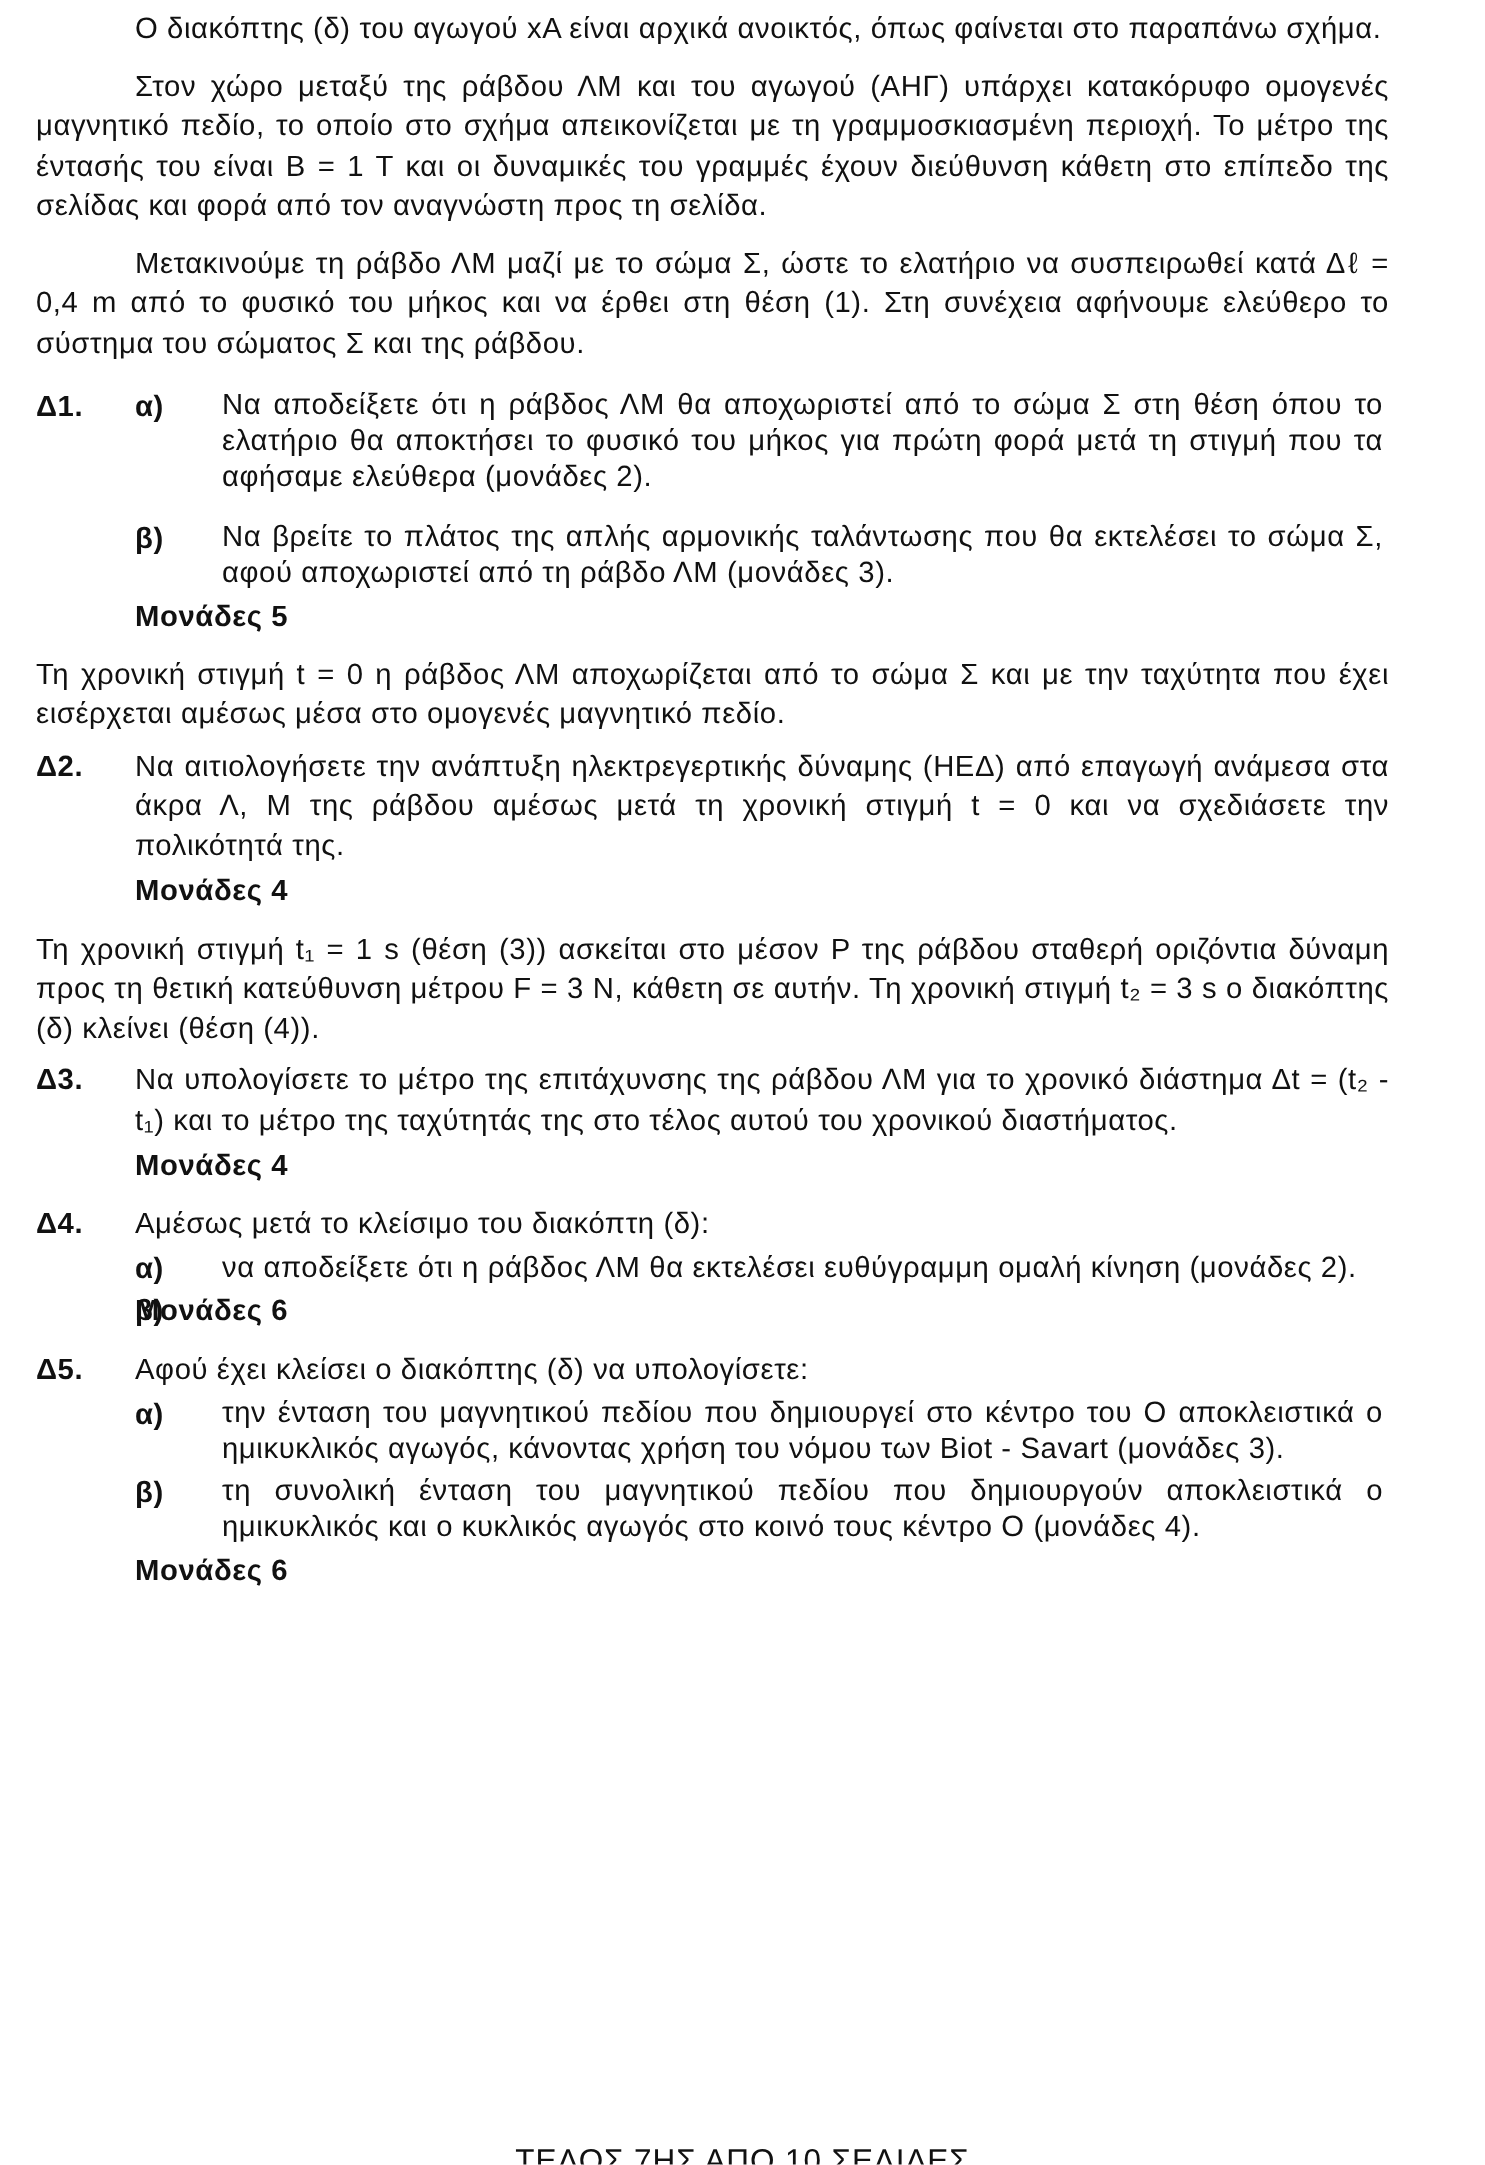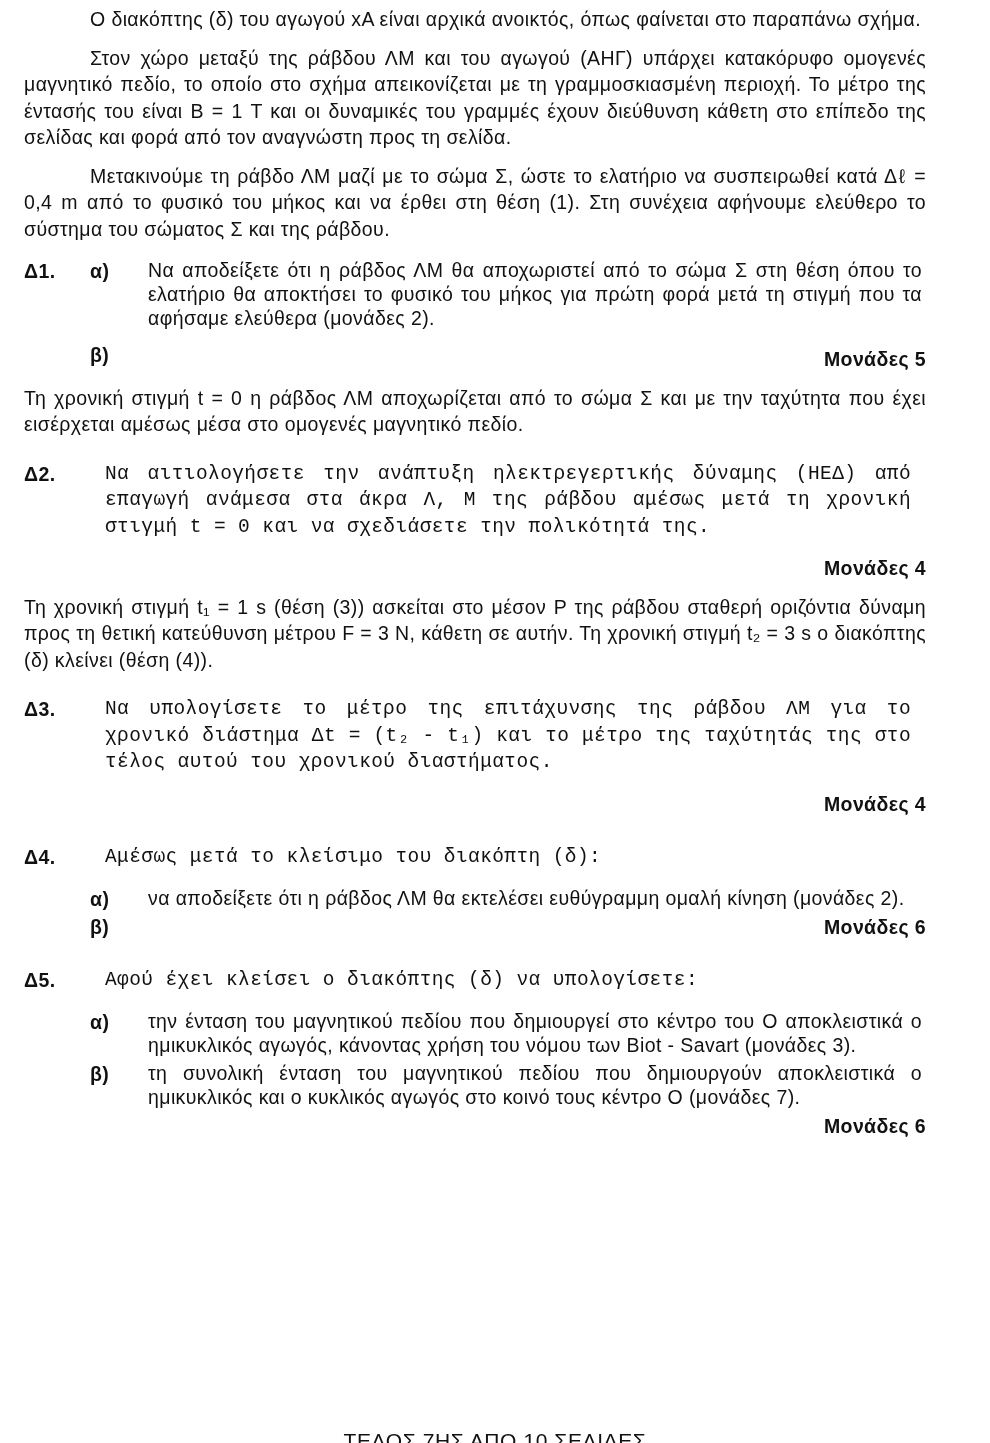--- a/index.html
+++ b/index.html
@@ -42,42 +42,40 @@
     .q-label {
       position: absolute;
       left: 0;
       top: 0;
       font-weight: bold;
       line-height: 26.5px;
     }
     .q-text {
       text-align: justify;
       line-height: 26.5px;
-      margin: 15px;
-      font-family: Liberation Mono, monospace;
+      margin: 0;
     }
     .sub {
       position: relative;
       padding-left: 120px;
       margin-left: -66px;
     }
     .sub-label {
       position: absolute;
       left: 66px;
       top: 0;
       font-weight: bold;
       line-height: 26.5px;
     }
     .sub-text {
       margin: 4px;
       text-align: justify;
       line-height: 24px;
     }
     .marks {
-      text-align: right;
       font-weight: bold;
       line-height: 26.5px;
       margin-top: 4px;
     }
     .footer {
       position: absolute;
       left: 0;
       right: 0;
       top: 1405px;
       text-align: center;
@@ -106,20 +104,21 @@
 
   <div class="question">
     <span class="q-label">Δ1.</span>
     <div class="sub">
       <span class="sub-label">α)</span>
       <p class="sub-text">Να αποδείξετε ότι η ράβδος ΛΜ θα αποχωριστεί από το σώμα Σ στη θέση όπου το ελατήριο θα αποκτήσει το φυσικό του μήκος για πρώτη φορά μετά τη στιγμή που τα αφήσαμε ελεύθερα (μονάδες 2).</p>
     </div>
     <div class="gap-sm"></div>
     <div class="sub">
       <span class="sub-label">β)</span>
+      <p class="sub-text">Να βρείτε το πλάτος της απλής αρμονικής ταλάντωσης που θα εκτελέσει το σώμα Σ, αφού αποχωριστεί από τη ράβδο ΛΜ (μονάδες 3).</p>
     </div>
     <div class="marks">Μονάδες 5</div>
   </div>
   <div class="gap-md"></div>
 
   <p class="body">Τη χρονική στιγμή t = 0 η ράβδος ΛΜ αποχωρίζεται από το σώμα Σ και με την ταχύτητα που έχει εισέρχεται αμέσως μέσα στο ομογενές μαγνητικό πεδίο.</p>
   <div class="gap-sm"></div>
   <div class="question">
     <span class="q-label">Δ2.</span>
     <p class="q-text">Να αιτιολογήσετε την ανάπτυξη ηλεκτρεγερτικής δύναμης (ΗΕΔ) από επαγωγή ανάμεσα στα άκρα Λ, Μ της ράβδου αμέσως μετά τη χρονική στιγμή t = 0 και να σχεδιάσετε την πολικότητά της.</p>
@@ -152,21 +151,21 @@
 
   <div class="question">
     <span class="q-label">Δ5.</span>
     <p class="q-text">Αφού έχει κλείσει ο διακόπτης (δ) να υπολογίσετε:</p>
     <div class="sub">
       <span class="sub-label">α)</span>
       <p class="sub-text">την ένταση του μαγνητικού πεδίου που δημιουργεί στο κέντρο του Ο αποκλειστικά ο ημικυκλικός αγωγός, κάνοντας χρήση του νόμου των Biot - Savart (μονάδες 3).</p>
     </div>
     <div class="sub">
       <span class="sub-label">β)</span>
-      <p class="sub-text">τη συνολική ένταση του μαγνητικού πεδίου που δημιουργούν αποκλειστικά ο ημικυκλικός και ο κυκλικός αγωγός στο κοινό τους κέντρο Ο (μονάδες 7).</p>
+      <p class="sub-text">τη συνολική ένταση του μαγνητικού πεδίου που δημιουργούν αποκλειστικά ο ημικυκλικός και ο κυκλικός αγωγός στο κοινό τους κέντρο Ο (μονάδες 4).</p>
     </div>
     <div class="marks">Μονάδες 6</div>
   </div>
 </div>
 
 <div class="footer">
   <span>ΤΕΛΟΣ 7ΗΣ ΑΠΟ 10 ΣΕΛΙΔΕΣ</span>
 </div>
 
 </body></html>

